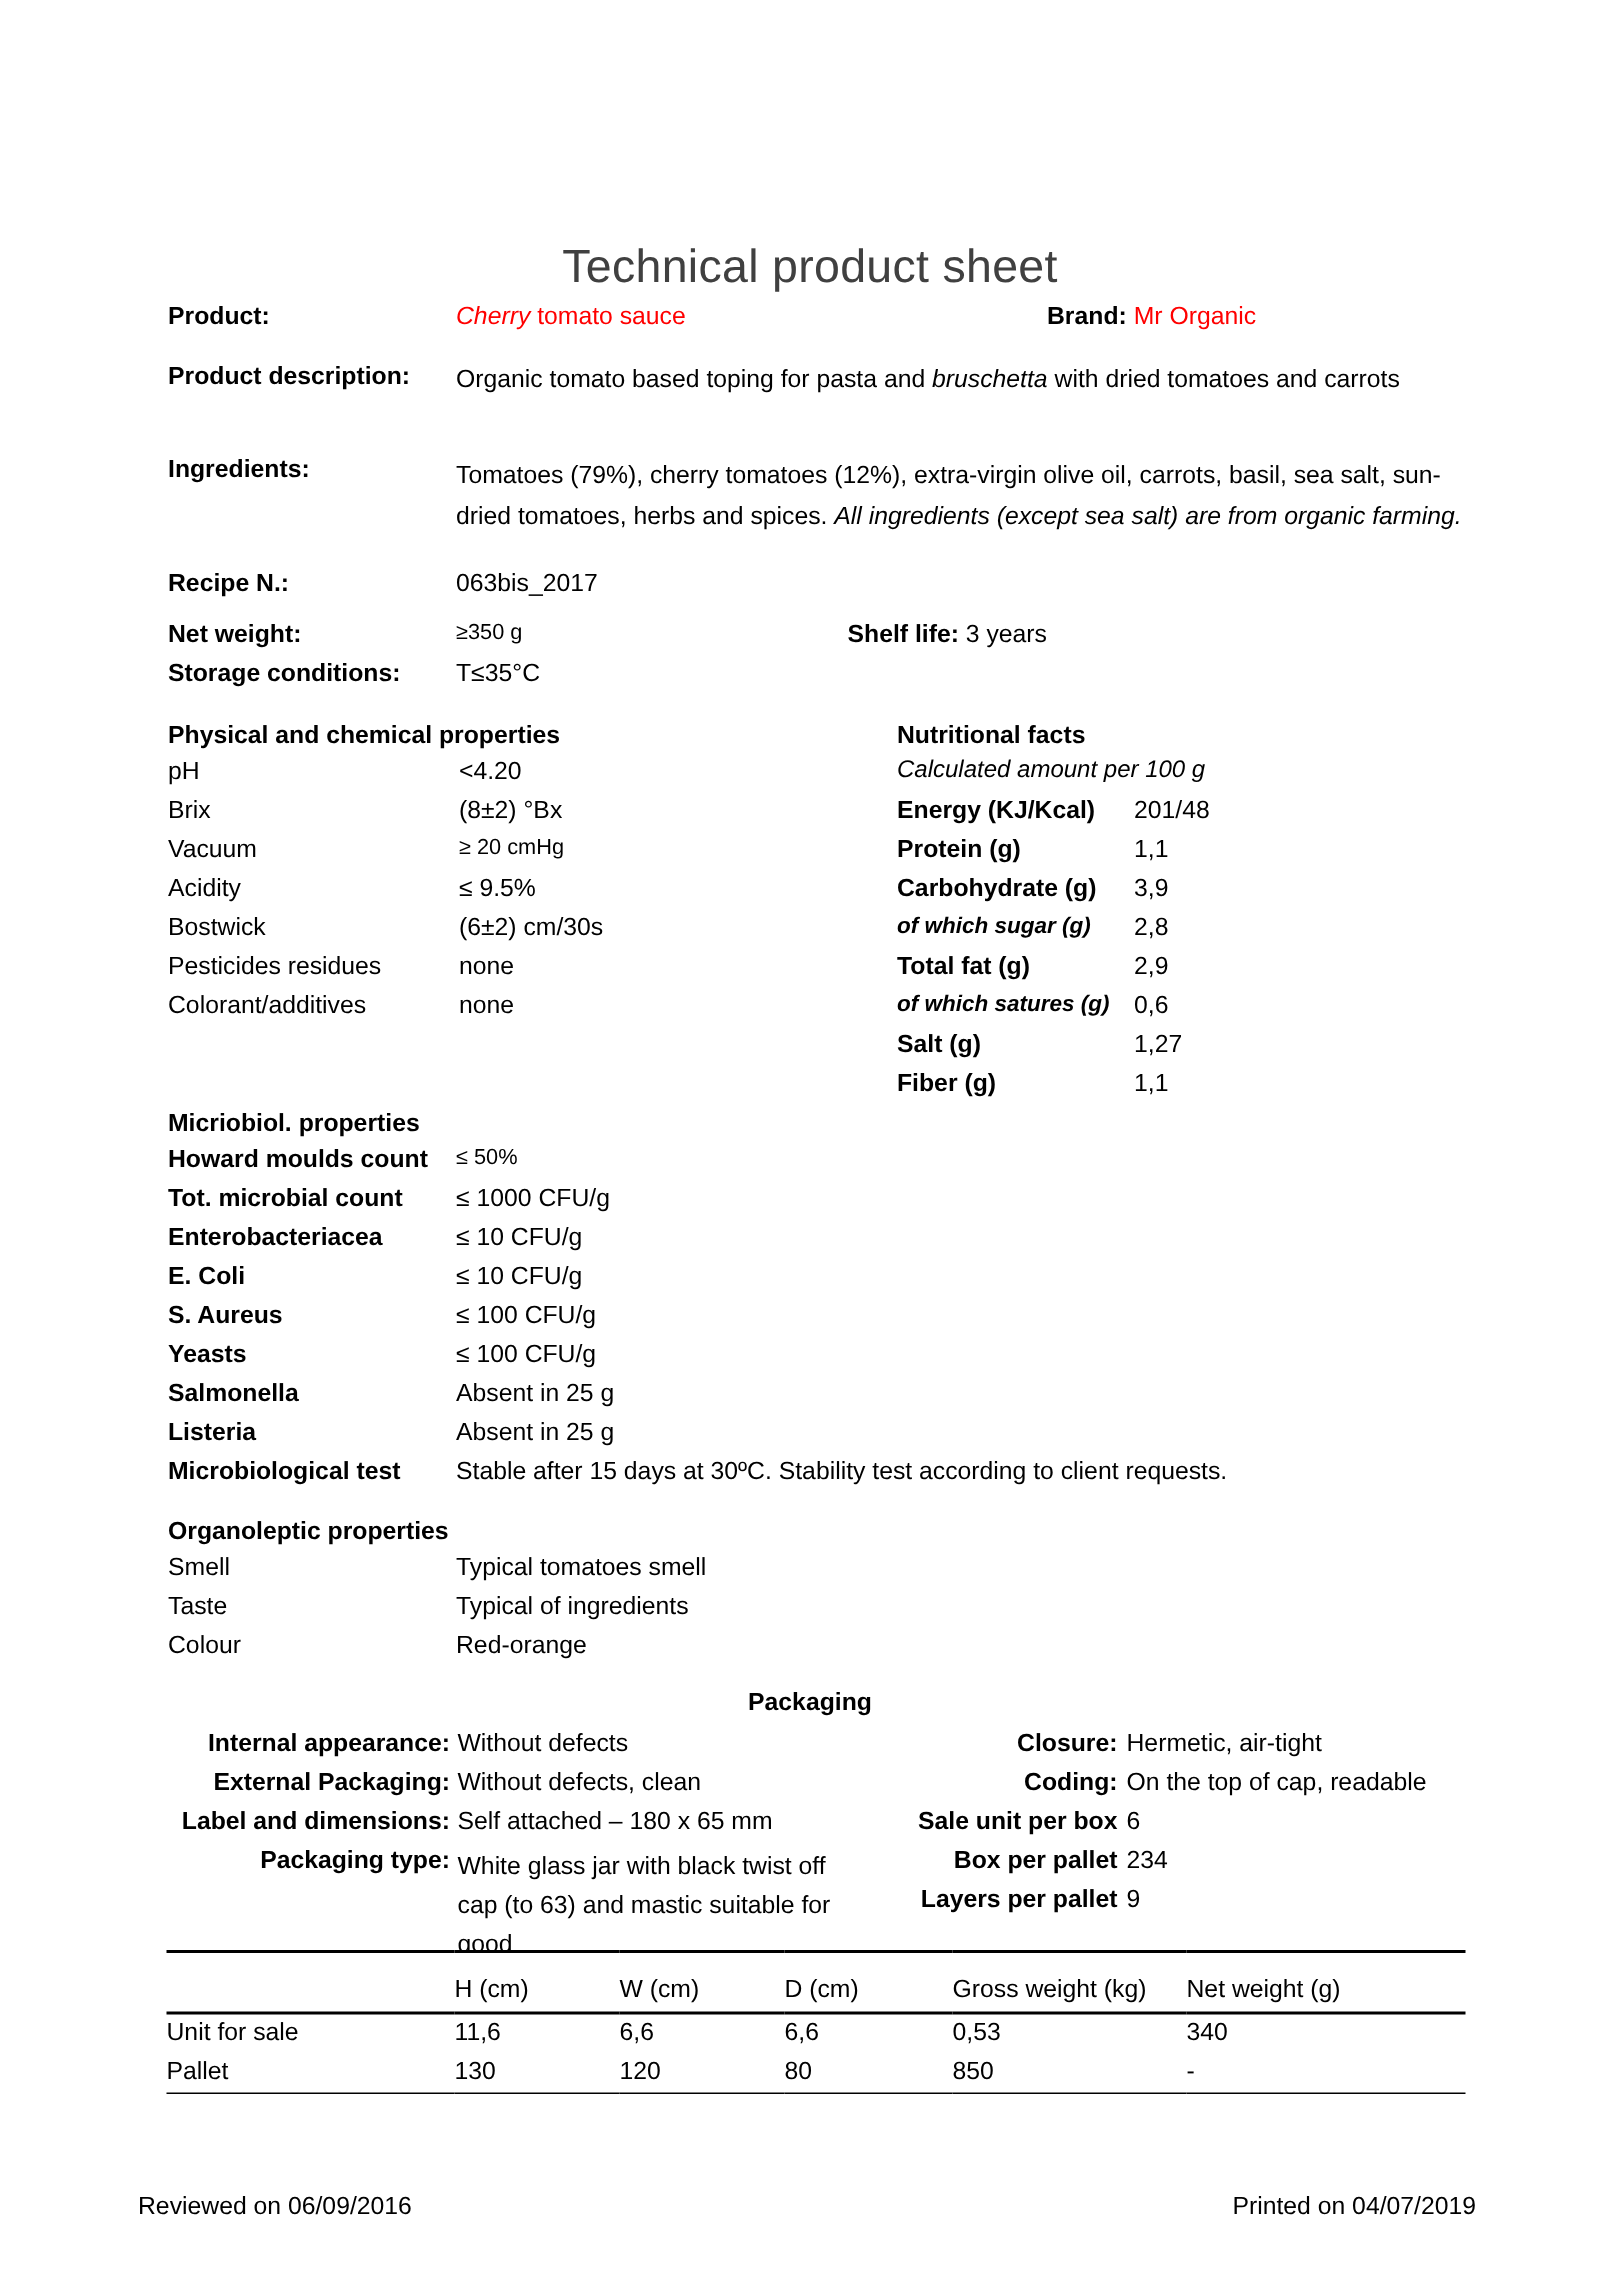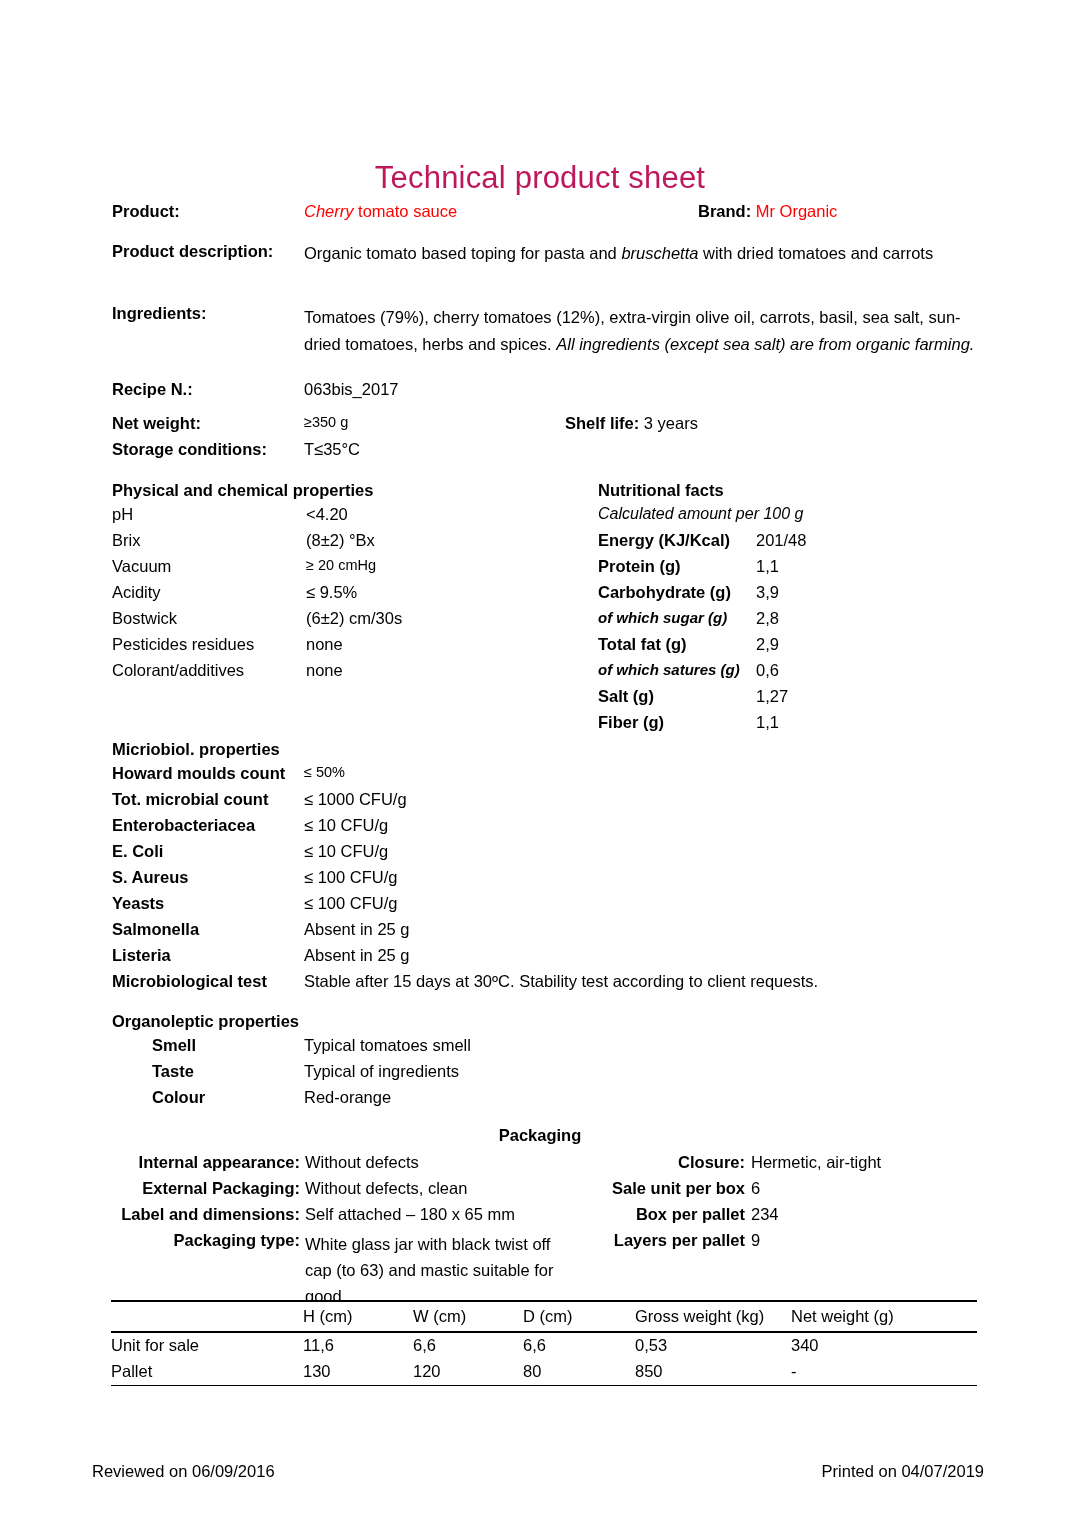--- a/index.html
+++ b/index.html
@@ -22,21 +22,21 @@
     height: 1527px;
   }
 
   
   .doc-title {
     position: absolute;
     left: 0; top: 160px;
     width: 1080px;
     text-align: center;
     font-size: 31px;
-    color: #be185d;
+    color: #404040;
     font-weight: 400;
     letter-spacing: 0.2px;
   }
 
   
   .row {
     position: absolute;
     left: 112px;
     width: 880px;
   }
@@ -145,21 +145,21 @@
 
   
   #micro { left: 112px; top: 764px; }
   #micro .pr { height: 26px; }
   #micro .pk { font-weight: bold; }
   #micro .pv { left: 192px; font-weight: normal; }
   #micro .pv.sm { font-size: 14.5px; }
 
   
   #organo { left: 112px; top: 1036px; }
-  #organo .pk { font-weight: bold; margin-left: 40px; }
+  #organo .pk { font-weight: normal; }
   #organo .pv { left: 192px; font-weight: normal; }
 
   
   .pack-title {
     position: absolute;
     left: 0; top: 1126px;
     width: 1080px;
     text-align: center;
     font-weight: bold;
     font-size: 16.5px;
@@ -237,21 +237,21 @@
   .dim-table th, .dim-table td {
     text-align: left;
     padding: 3px 0 4px 0;
     font-weight: normal;
   }
   .dim-table thead tr {
     border-top: 2.5px double #000;
     border-bottom: 2.5px double #000;
   }
   .dim-table thead th {
-    padding-top: 5px;
+    padding-top: 15px;
     padding-bottom: 5px;
   }
   .dim-table tbody tr:last-child {
     border-bottom: 1.6px solid #000;
   }
   .dim-table .c0 { width: 192px; margin-left: 13px; }
   .dim-table .c1 { width: 110px; }
   .dim-table .c2 { width: 110px; }
   .dim-table .c3 { width: 112px; margin-left: 21px; }
   .dim-table .c4 { width: 156px; }
@@ -455,20 +455,24 @@
       </div>
       <div class="pr">
         <span class="k">Packaging type:</span>
         <span class="v multi">White glass jar with black twist off cap (to 63) and mastic suitable for good</span>
       </div>
     </div>
   <div class="pk-right" id="pack-right">
       <div class="pr">
         <span class="k">Closure:</span>
         <span class="v">Hermetic, air-tight</span>
+      </div>
+      <div class="pr">
+        <span class="k">Coding:</span>
+        <span class="v">On the top of cap, readable</span>
       </div>
       <div class="pr">
         <span class="k">Sale unit per box</span>
         <span class="v">6</span>
       </div>
       <div class="pr">
         <span class="k">Box per pallet</span>
         <span class="v">234</span>
       </div>
       <div class="pr">

